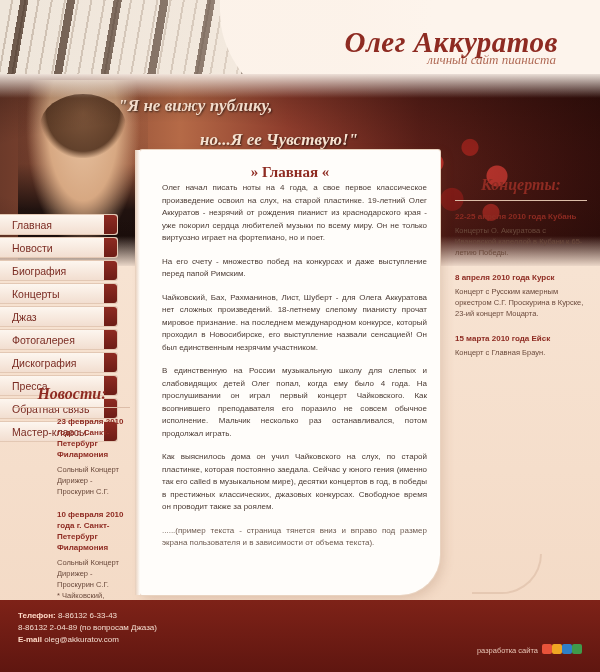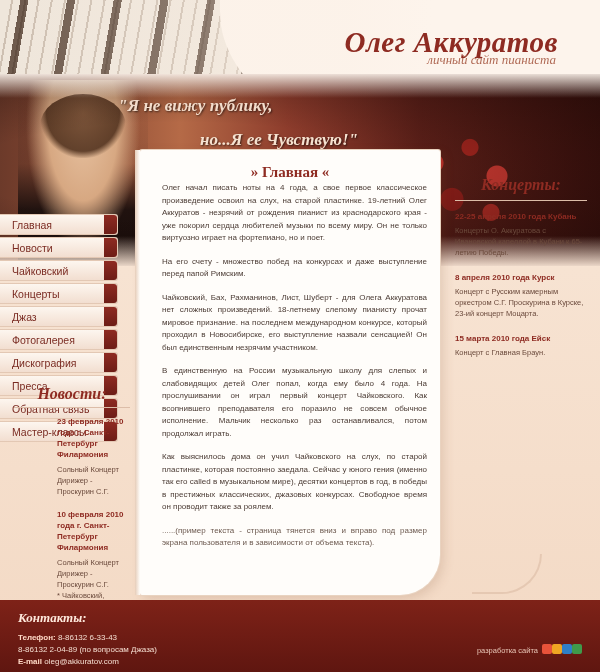--- a/index.html
+++ b/index.html
@@ -284,21 +284,21 @@
   <nav id="menu">
       <div class="menu-item">
         <span>Главная</span>
         <span class="key"></span>
       </div>
       <div class="menu-item">
         <span>Новости</span>
         <span class="key"></span>
       </div>
       <div class="menu-item">
-        <span>Чайковский</span>
+        <span>Биография</span>
         <span class="key"></span>
       </div>
       <div class="menu-item">
         <span>Концерты</span>
         <span class="key"></span>
       </div>
       <div class="menu-item">
         <span>Джаз</span>
         <span class="key"></span>
       </div>
@@ -369,21 +369,20 @@
           <div class="concert-date">15 марта 2010 года Ейск</div>
           <div class="concert-desc">Концерт с Главная Браун.</div>
         </div>
       </div>
   </aside>
 
   <div class="curl"></div>
 
   <footer id="footer">
     <div id="footer-inner">
-      <div id="contacts-title">Контакты:</div>
       <div class="contact-line">
         <b>Телефон:</b>
         <span>8-86132 6-33-43</span>
       </div>
       <div class="contact-line">8-86132 2-04-89 (по вопросам Джаза)</div>
       <div class="contact-line">
         <b>E-mail</b>
         <span>oleg@akkuratov.com</span>
       </div>
     </div>

